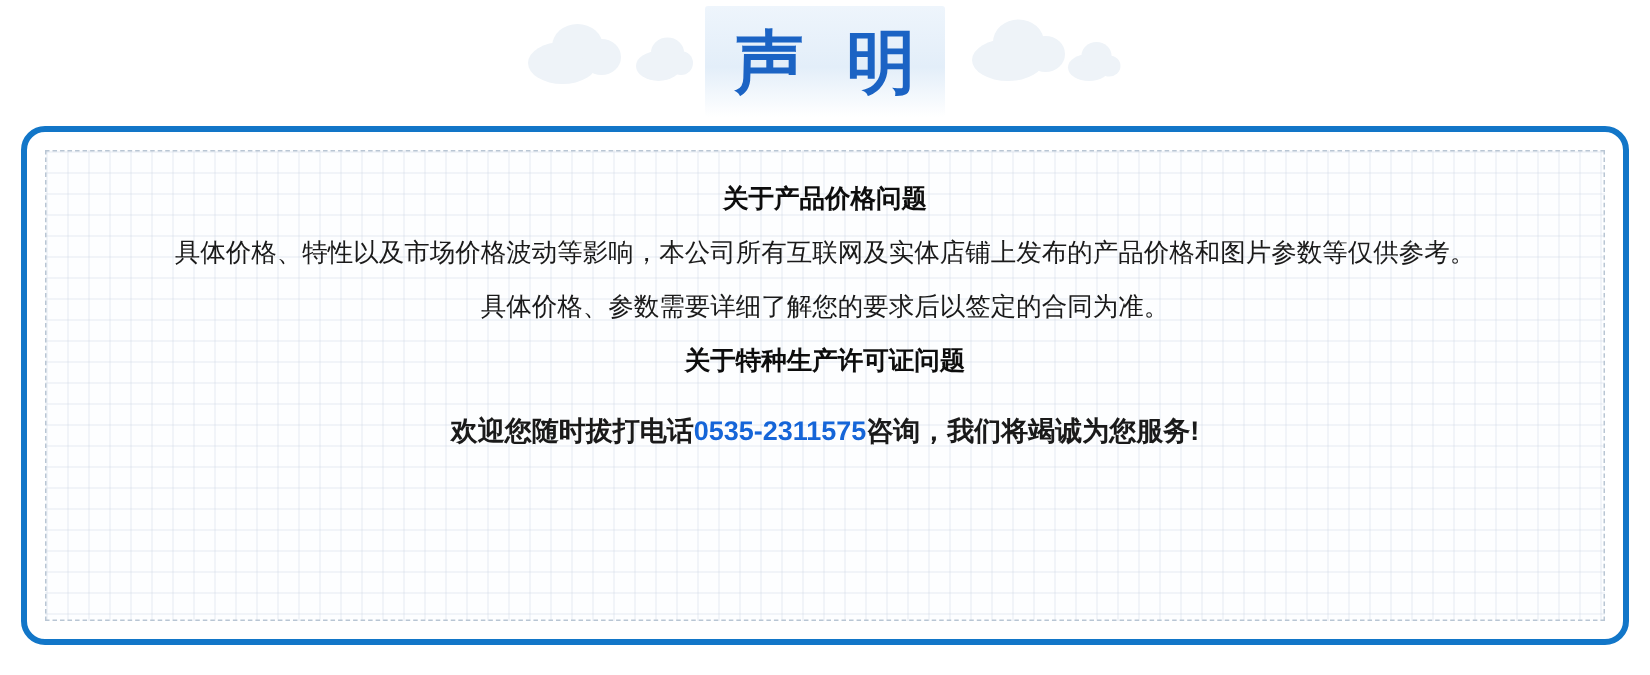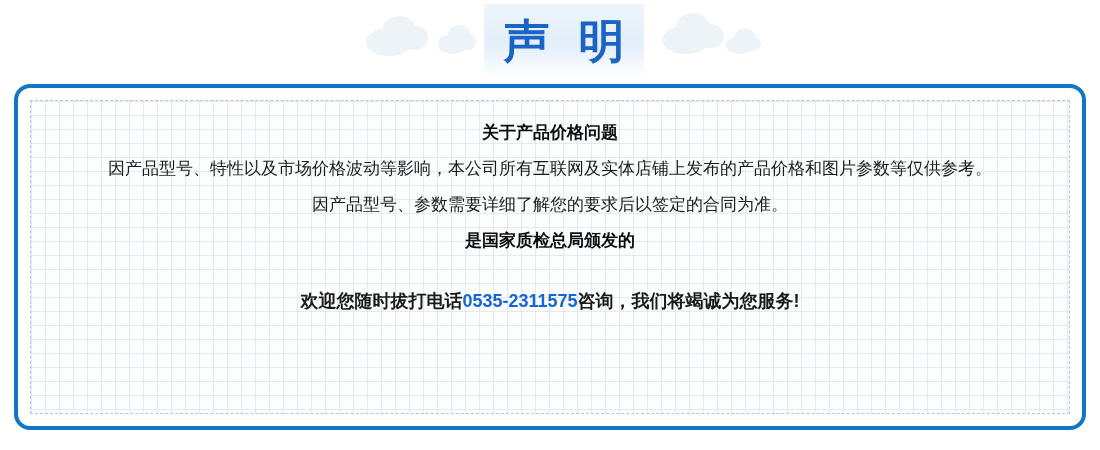--- a/index.html
+++ b/index.html
@@ -17,21 +17,21 @@
   .banner {
     position: relative;
     width: 1100px;
     height: 450px;
     box-sizing: border-box;
   }
 
   
   .title-area {
     position: absolute;
-    left: 14px;
+    left: 0;
     top: 0;
     width: 948px;
     height: 86px;
   }
 
   .title-band {
     position: absolute;
     left: 470px;
     top: 4px;
     width: 160px;
@@ -127,21 +127,21 @@
   }
 
   .line.heading {
     font-weight: bold;
     color: #0d0d0d;
   }
 
   .line.footer {
     font-weight: bold;
     font-size: 18px;
-    margin-top: 24px;
+    margin-top: 10px;
   }
 
   .phone {
     color: #1565d8;
     font-weight: bold;
   }
 </style>
 </head>
 <body>
 
@@ -153,24 +153,24 @@
     <div class="title-band"></div>
     <div class="title-text">声 明</div>
     <div class="cloud cloud-c"></div>
     <div class="cloud cloud-d"></div>
   </div>
 
   <div class="outer-frame">
     <div class="inner-panel">
 
       <div class="line heading">关于产品价格问题</div>
-      <div class="line">因产品型号、特性以及市场价格波动等影响，本公司所有互联网及实体店铺上发布的产品价格和图片参数等仅供参考。</div>
-      <div class="line">因产品型号、参数需要详细了解您的要求后以签定的合同为准。</div>
+      <div class="line">具体价格、特性以及市场价格波动等影响，本公司所有互联网及实体店铺上发布的产品价格和图片参数等仅供参考。</div>
+      <div class="line">具体价格、参数需要详细了解您的要求后以签定的合同为准。</div>
 
-      <div class="line heading">是国家质检总局颁发的</div>
+      <div class="line heading">关于特种生产许可证问题</div>
 
       <div class="line footer">
         <span>欢迎您随时拔打电话</span><span class="phone">0535-2311575</span><span>咨询，我们将竭诚为您服务!</span>
       </div>
 
     </div>
   </div>
 
 </div>
 

